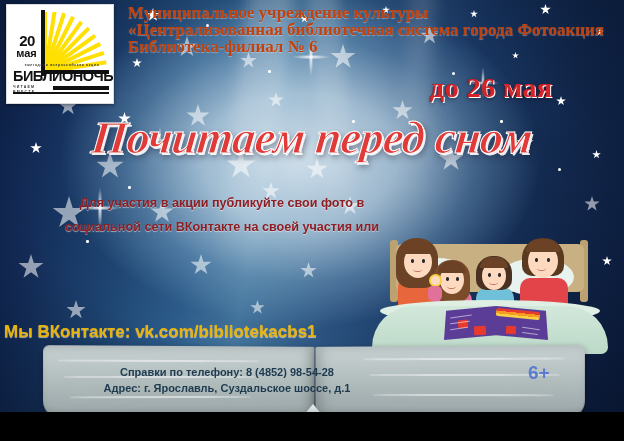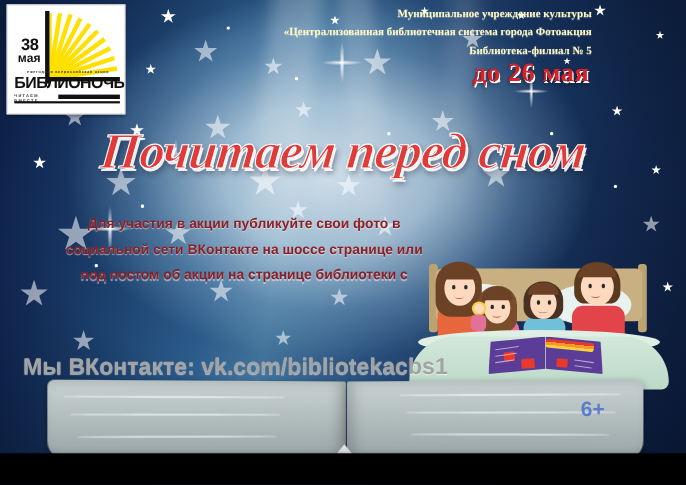--- a/index.html
+++ b/index.html
@@ -97,30 +97,30 @@
   }
   .logo-sub{
     position:absolute;left:2px;top:77px;width:40px;
     font:700 3.6px/5px "Liberation Sans",sans-serif;color:#333;letter-spacing:1.2px;
   }
   .logo-rule{position:absolute;left:42px;top:78px;width:56px;height:4px;background:#111;}
   .logo-rule2{position:absolute;left:2px;top:84px;width:96px;height:2px;background:#111;}
 
   
   .hdr{
-    position:absolute;left:128px;top:4px;width:410px;text-align:right;
-    font-family:"Liberation Serif",serif;font-weight:700;font-size:10px;line-height:17px;
-    color:#fef9c3;text-shadow:0 1px 1px rgba(255,255,255,.35);
+    position:absolute;left:128px;top:4px;width:410px;text-align:left;
+    font-family:"Liberation Serif",serif;font-weight:700;font-size:17px;line-height:17px;
+    color:#c2410c;text-shadow:0 1px 1px rgba(255,255,255,.35);
   }
   .hdr div{white-space:nowrap;}
 
   
   .deadline{
-    position:absolute;left:430px;top:54px;
-    font-family:"Liberation Serif",serif;font-weight:700;font-size:24px;
+    position:absolute;left:430px;top:72px;
+    font-family:"Liberation Serif",serif;font-weight:700;font-size:28px;
     color:#d6232a;
     text-shadow:1px 1px 0 #fff,-1px 0 0 rgba(120,10,10,.5),0 2px 4px rgba(0,0,0,.45);
     letter-spacing:.5px;
   }
 
   
   .photoaction{
     position:absolute;left:0;top:78px;width:624px;text-align:center;
     font-family:"Liberation Serif",serif;font-weight:700;font-size:28px;
     letter-spacing:2px;
@@ -145,23 +145,23 @@
   
   .body-text{
     position:absolute;left:12px;top:192px;width:420px;text-align:center;
     font-family:"Liberation Sans",sans-serif;font-weight:700;font-size:12.6px;
     line-height:23.5px;color:#8d1f24;
     text-shadow:0 1px 1px rgba(255,255,255,.55);
   }
   .body-text .l{white-space:nowrap;}
   .body-text .big{font-size:14px;}
   .vkline{
-    position:absolute;left:4px;top:322px;width:420px;text-align:center;
-    font-family:"Liberation Sans",sans-serif;font-weight:700;font-size:21px;
-    color:#a3a3a3;text-shadow:0 1px 1px rgba(255,255,255,.6);
+    position:absolute;left:4px;top:322px;width:420px;text-align:left;
+    font-family:"Liberation Sans",sans-serif;font-weight:700;font-size:17px;
+    color:#eab308;text-shadow:0 1px 1px rgba(255,255,255,.6);
     white-space:nowrap;
   }
 
   
   .book{position:absolute;left:0;top:330px;width:624px;height:111px;}
   .page{
     position:absolute;top:16px;height:72px;
     background:linear-gradient(180deg,#c9d3d3 0%,#aeb9ba 55%,#98a4a6 100%);
   }
   .page.left{left:46px;width:272px;
@@ -314,34 +314,34 @@
         <div class="ray" style="transform:rotate(-36deg);"></div>
         <div class="ray" style="transform:rotate(-45deg);"></div>
         <div class="ray" style="transform:rotate(-54deg);"></div>
         <div class="ray" style="transform:rotate(-63deg);"></div>
         <div class="ray" style="transform:rotate(-72deg);"></div>
         <div class="ray" style="transform:rotate(-81deg);"></div>
         <div class="ray" style="transform:rotate(-90deg);"></div>
       </div>
       <div class="vbar"></div>
       <div class="sun-base"></div>
-      <div class="logo-26">38</div>
+      <div class="logo-26">20</div>
       <div class="logo-may">мая</div>
       <div class="logo-micro">ежегодная всероссийская акция</div>
       <div class="logo-main">БИБЛИОНОЧЬ 2023</div>
       <div class="logo-sub">ЧИТАЕМ ВМЕСТЕ</div>
       <div class="logo-rule"></div>
       <div class="logo-rule2"></div>
     </div>
   </div>
 
   <div class="hdr">
     <div>Муниципальное учреждение культуры</div>
     <div>«Централизованная библиотечная система города Фотоакция</div>
-    <div>Библиотека-филиал № 5</div>
+    <div>Библиотека-филиал № 6</div>
   </div>
 
   <div class="deadline">до 26 мая</div>
 
 
   <div class="title">Почитаем перед сном</div>
 
   <div class="fam">
     <div class="bedpost l"></div>
     <div class="bedpost r"></div>
@@ -408,38 +408,41 @@
       <div class="bk-line" style="left:6px;top:10px;width:22px;transform:rotate(-8deg);"></div>
       <div class="bk-line" style="left:6px;top:16px;width:20px;transform:rotate(-8deg);"></div>
       <div class="bk-line" style="left:6px;top:22px;width:18px;transform:rotate(-8deg);"></div>
       <div class="bk-line" style="left:78px;top:22px;width:18px;transform:rotate(8deg);"></div>
       <div class="bk-line" style="left:78px;top:27px;width:16px;transform:rotate(8deg);"></div>
     </div>
   </div>
 
   <div class="body-text">
     <div class="l">Для участия в акции публикуйте свои фото в</div>
-    <div class="l">социальной сети ВКонтакте на шоссе странице или</div>
-    <div class="l">под постом об акции на странице библиотеки  с</div>
+    <div class="l">социальной сети ВКонтакте на своей участия или</div>
   </div>
 
   <div class="vkline">Мы ВКонтакте: vk.com/bibliotekacbs1</div>
 
   <div class="book">
     <div class="page left">
       <div class="page-curve" style="left:14px;top:14px;width:200px;"></div>
       <div class="page-curve" style="left:20px;top:30px;width:190px;"></div>
       <div class="page-curve" style="left:26px;top:50px;width:180px;"></div>
     </div>
     <div class="page right">
       <div class="page-curve" style="left:50px;top:12px;width:200px;"></div>
       <div class="page-curve" style="left:56px;top:28px;width:190px;"></div>
       <div class="page-curve" style="left:60px;top:48px;width:180px;"></div>
     </div>
     <div class="spine"></div>
     <div class="book-base"></div>
   </div>
 
+  <div class="footer">
+    <div>Справки по телефону: 8 (4852) 98-54-28</div>
+    <div>Адрес: г. Ярославль, Суздальское шоссе, д.1</div>
+  </div>
 
   <div class="age">6+</div>
 
   <div class="bottom-black"></div>
 </div>
 
 </body></html>

